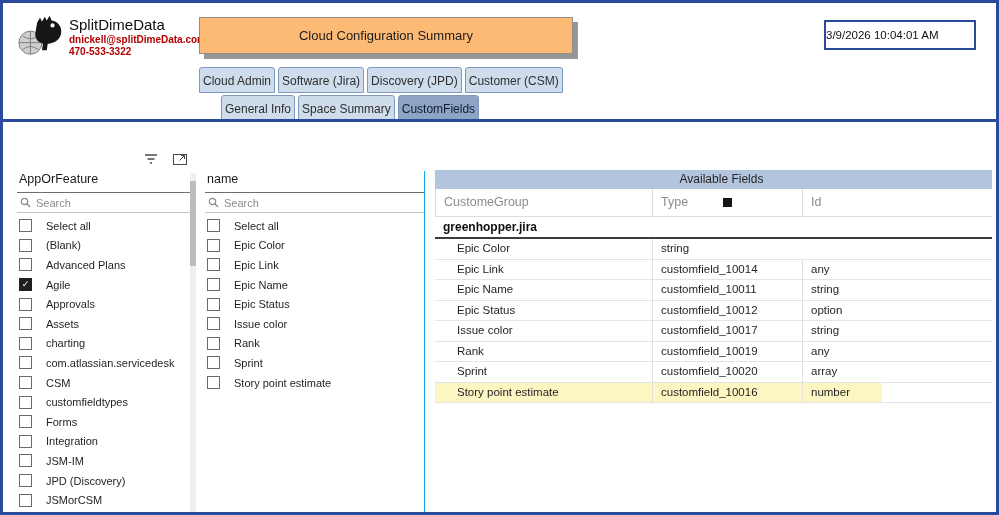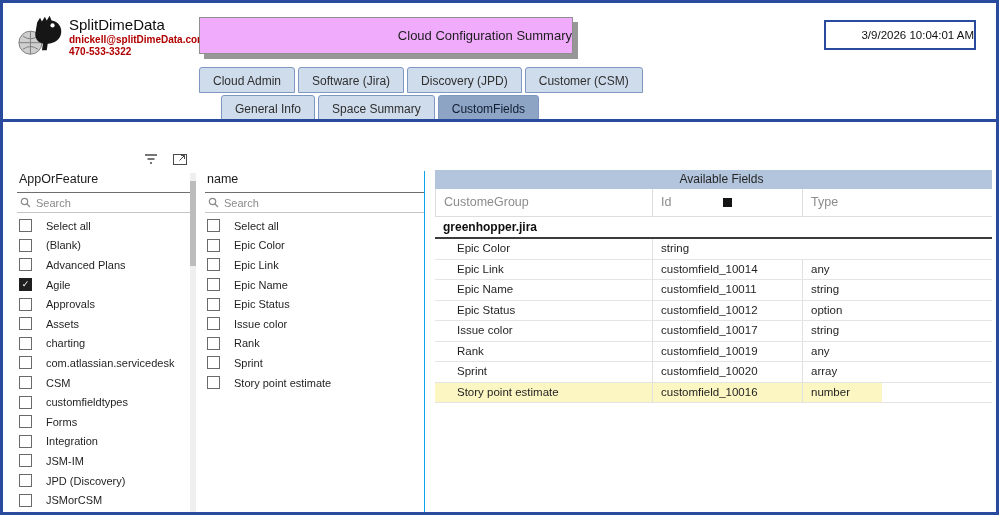--- a/index.html
+++ b/index.html
@@ -4,31 +4,31 @@
 <style>
   html,body{margin:0;padding:0;background:#fff;}
   .page{position:relative;width:999px;height:515px;background:#fff;border:3px solid #2a4a9e;
         box-sizing:border-box;overflow:hidden;font-family:"Liberation Sans","DejaVu Sans",sans-serif;color:#222;}
 
   
   .logo{position:absolute;left:12px;top:8px;width:52px;height:48px;}
   .company{position:absolute;left:66px;top:13px;line-height:1.2;white-space:nowrap;}
   .company .cname{font-size:15px;font-weight:normal;color:#0d0d0d;}
   .company .cemail,.company .cphone{font-size:10px;color:#b00000;font-weight:bold;}
-  .title-box{position:absolute;left:196px;top:14px;width:372px;height:35px;background:#f0abfc;
-             border:1px solid #8f8f8f;box-shadow:5px 5px 0 #979797;line-height:35px;text-align:right;
+  .title-box{position:absolute;left:196px;top:14px;width:372px;height:35px;background:#fdba74;
+             border:1px solid #8f8f8f;box-shadow:5px 5px 0 #979797;line-height:35px;text-align:center;
              font-size:13px;color:#1c1c1c;}
   .date-box{position:absolute;right:20px;top:17px;width:152px;height:30px;border:2px solid #2a4a9e;
-            line-height:26px;text-align:right;font-size:11.5px;color:#111;box-sizing:border-box;background:#fff;}
+            line-height:26px;text-align:left;font-size:11.5px;color:#111;box-sizing:border-box;background:#fff;}
 
   
   .tabs{position:absolute;display:flex;gap:3px;}
   .tabs.row1{left:196px;top:64px;}
   .tabs.row2{left:218px;top:92px;}
-  .tab{height:26px;line-height:26px;padding:0 13px;background:#cfdcec;border:1px solid #7f98c2;
+  .tab{height:26px;line-height:26px;padding:0 3px;background:#cfdcec;border:1px solid #7f98c2;
        border-radius:3px 3px 0 0;font-size:12px;color:#2f2f2f;box-sizing:border-box;white-space:nowrap;cursor:default;text-align:center;}
   .tab.selected{background:#8da4c4;color:#101e33;}
   .divider{position:absolute;left:0;top:116px;width:100%;height:3px;background:#2a4a9e;}
 
   
   .toolbar{position:absolute;left:138px;top:147px;display:flex;gap:9px;}
   .tool-icon{width:20px;height:18px;display:flex;align-items:center;justify-content:center;}
 
   
   .slicer{position:absolute;top:168px;}
@@ -239,22 +239,22 @@
           <span class="slicer-label">Story point estimate</span>
         </div>
       </div>
   </div>
 
   <div class="fields-table">
     <div class="table-title">Available Fields</div>
     <div class="col-headers" id="colheaders">
       <span class="col-marker"></span>
     <div class="col-header">CustomeGroup</div>
+        <div class="col-header">Type</div>
         <div class="col-header">Id</div>
-        <div class="col-header">Type</div>
       </div>
     <div class="group-row">greenhopper.jira</div>
     <div id="tbody">
         <div class="trow">
           <div class="tcell">Epic Color</div>
           <div class="tcell">string</div>
         </div>
         <div class="trow">
           <div class="tcell">Epic Link</div>
           <div class="tcell">customfield_10014</div>

